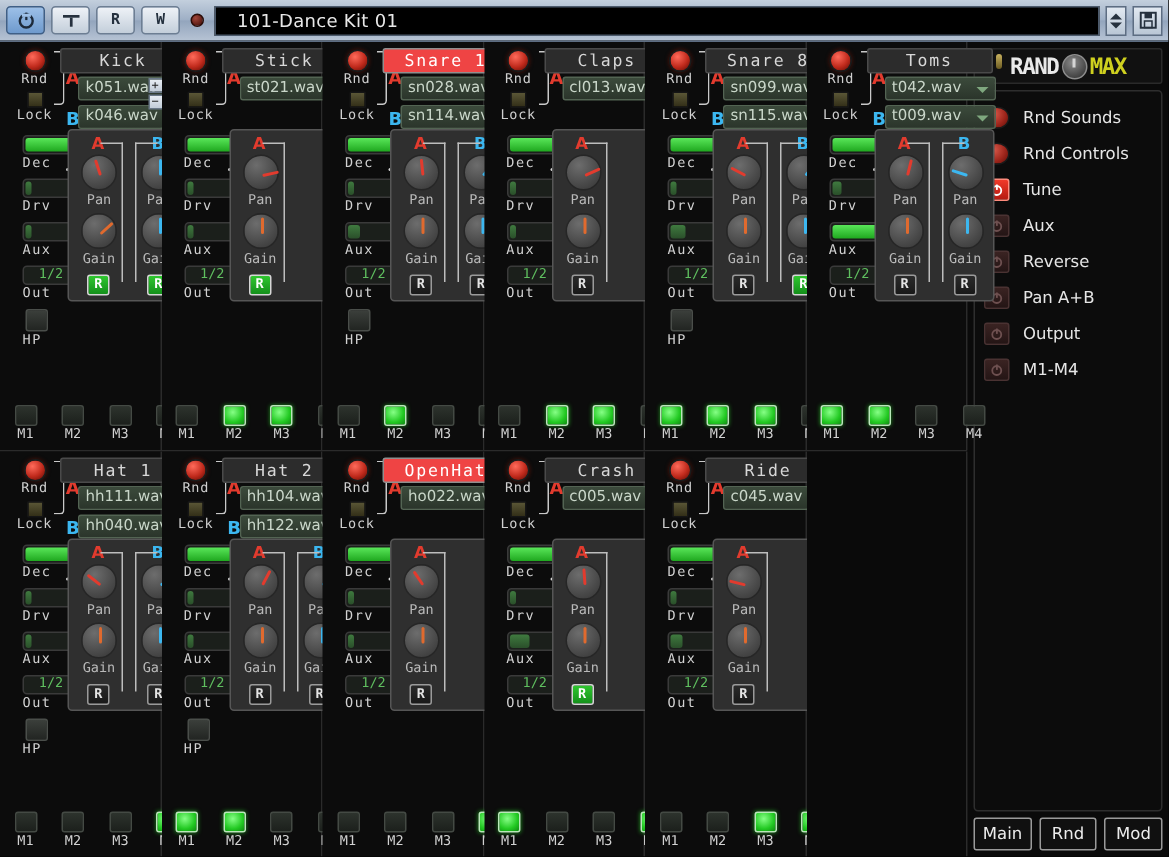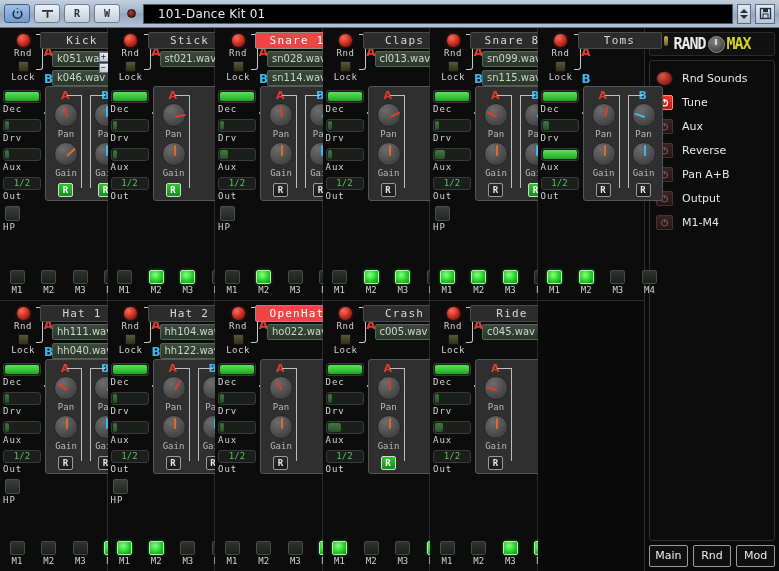--- a/index.html
+++ b/index.html
@@ -139,21 +139,21 @@
     position:absolute; right:2px; top:5px; width:40px;height:22px;
     background:#17231a; border:1px solid #3f5943; border-radius:2px;
     color:#4ee04e; font-size:13px; text-align:center; line-height:20px;
     font-family:"DejaVu Sans Mono", monospace;
   }
   .tunecap { position:absolute; right:2px; top:38px; width:40px; text-align:center;
     font-size:10px; color:#dcdcdc; font-family:"DejaVu Sans Mono", monospace; letter-spacing:.5px;}
 
   
   .leftcol { position:absolute; left:3px; top:62px; width:40px; }
-  .leftcol .cell { margin-bottom:5px; }
+  .leftcol .cell { margin-bottom:5px;margin-left:12px; }
   .bar {
     width:38px;height:13px;border-radius:3px;
     background:#1b1f1b; border:1px solid #3a3a3a; position:relative; overflow:hidden;
   }
   .bar .fill { position:absolute; left:1px; top:1px; bottom:1px; border-radius:2px; }
   .bar .txt {
     position:absolute; inset:0; font-size:9px; color:#5fbf5f; text-align:center; line-height:11px;
     font-family:"DejaVu Sans Mono", monospace;
   }
   .cap { font-size:9px; color:#d2d2d2; letter-spacing:1px; margin-top:1px;
@@ -867,20 +867,24 @@
             <div class="abcol">
               <div class="a">A</div>
               <div class="b">B</div>
             </div>
           </div>
           <div class="bracket"></div>
           <div class="titlewrap">
             <div class="title">Toms</div>
             <div class="titlenub"></div>
           </div>
+          <div class="slots">
+            <div class="slot">t042.wav<div class="arrow"></div></div>
+            <div class="slot">t009.wav<div class="arrow"></div></div>
+          </div>
           <div class="midrow">
             <div class="ticks">
               <i style="left: 9.14425px; top: 37.3209px;"></i>
               <i style="left: 2.30384px; top: 25.473px;"></i>
               <i style="left: 4.67949px; top: 12px;"></i>
               <i style="left: 15.1596px; top: 3.20615px;"></i>
               <i style="left: 28.8404px; top: 3.20615px;"></i>
               <i style="left: 39.3205px; top: 12px;"></i>
               <i style="left: 41.6962px; top: 25.473px;"></i>
               <i style="left: 34.8558px; top: 37.3209px;"></i>
@@ -1513,20 +1517,24 @@
       <span class="rand">RAND</span>
       <span class="knobicon"></span>
       <span class="max">MAX</span>
     </div>
     <div id="randlist">
         <div class="ritem">
           <div class="rlamp"></div>
           <div class="rtxt">Rnd Sounds</div>
         </div>
         <div class="ritem">
+          <div class="rlamp"></div>
+          <div class="rtxt">Rnd Controls</div>
+        </div>
+        <div class="ritem">
           <div class="rsw on">
             <svg width="9" height="9" viewBox="0 0 9 9">
               <circle cx="4.5" cy="5" r="3" fill="none" stroke="#ffffff" stroke-width="1.2"></circle>
               <rect x="4" y="1" width="1.2" height="3.6" fill="#ffffff"></rect>
             </svg>
           </div>
           <div class="rtxt">Tune</div>
         </div>
         <div class="ritem">
           <div class="rsw">

